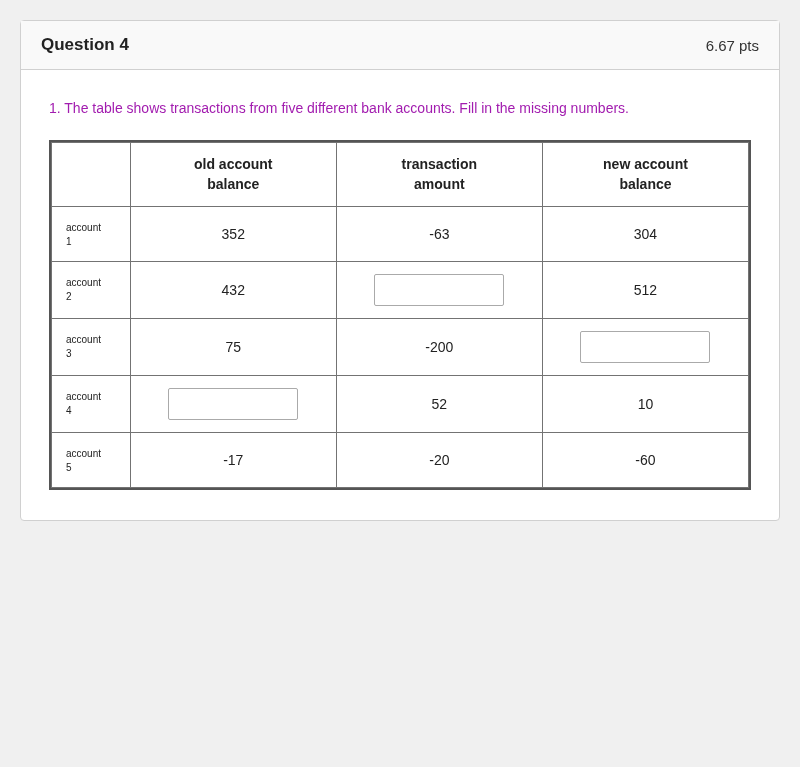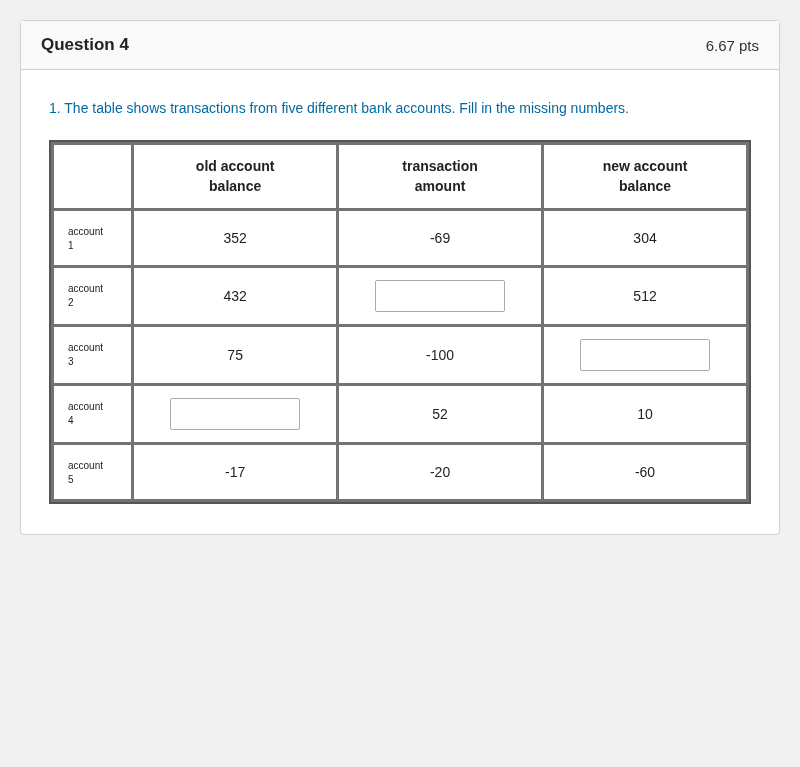--- a/index.html
+++ b/index.html
@@ -45,35 +45,35 @@
       font-size: 15px;
       color: #333;
     }
 
     .card-body {
       padding: 30px 28px;
     }
 
     .instruction {
       font-size: 14px;
-      color: #0369a1;
+      color: #a21caf;
       margin-bottom: 24px;
     }
 
     .table-wrapper {
       border: 2px solid #555;
     }
 
     table {
       width: 100%;
       border-collapse: collapse;
     }
 
     table th, table td {
-      border: 3px solid #737373;
+      border: 1px solid #737373;
       text-align: center;
       vertical-align: middle;
       padding: 12px 0;
       font-size: 14px;
       color: #222;
     }
 
     table th {
       font-weight: bold;
       background: #fff;
@@ -118,33 +118,33 @@
             <th></th>
             <th>old account<br>balance</th>
             <th>transaction<br>amount</th>
             <th>new account<br>balance</th>
           </tr>
         </thead>
         <tbody id="table-body">
         <tr>
               <td class="row-label">account<br>1</td>
               <td>352</td>
-              <td>-69</td>
+              <td>-63</td>
               <td>304</td>
             </tr>
             <tr>
               <td class="row-label">account<br>2</td>
               <td>432</td>
               <td><input type="text" style=""></td>
               <td>512</td>
             </tr>
             <tr>
               <td class="row-label">account<br>3</td>
               <td>75</td>
-              <td>-100</td>
+              <td>-200</td>
               <td><input type="text" style=""></td>
             </tr>
             <tr>
               <td class="row-label">account<br>4</td>
               <td><input type="text" style=""></td>
               <td>52</td>
               <td>10</td>
             </tr>
             <tr>
               <td class="row-label">account<br>5</td>

